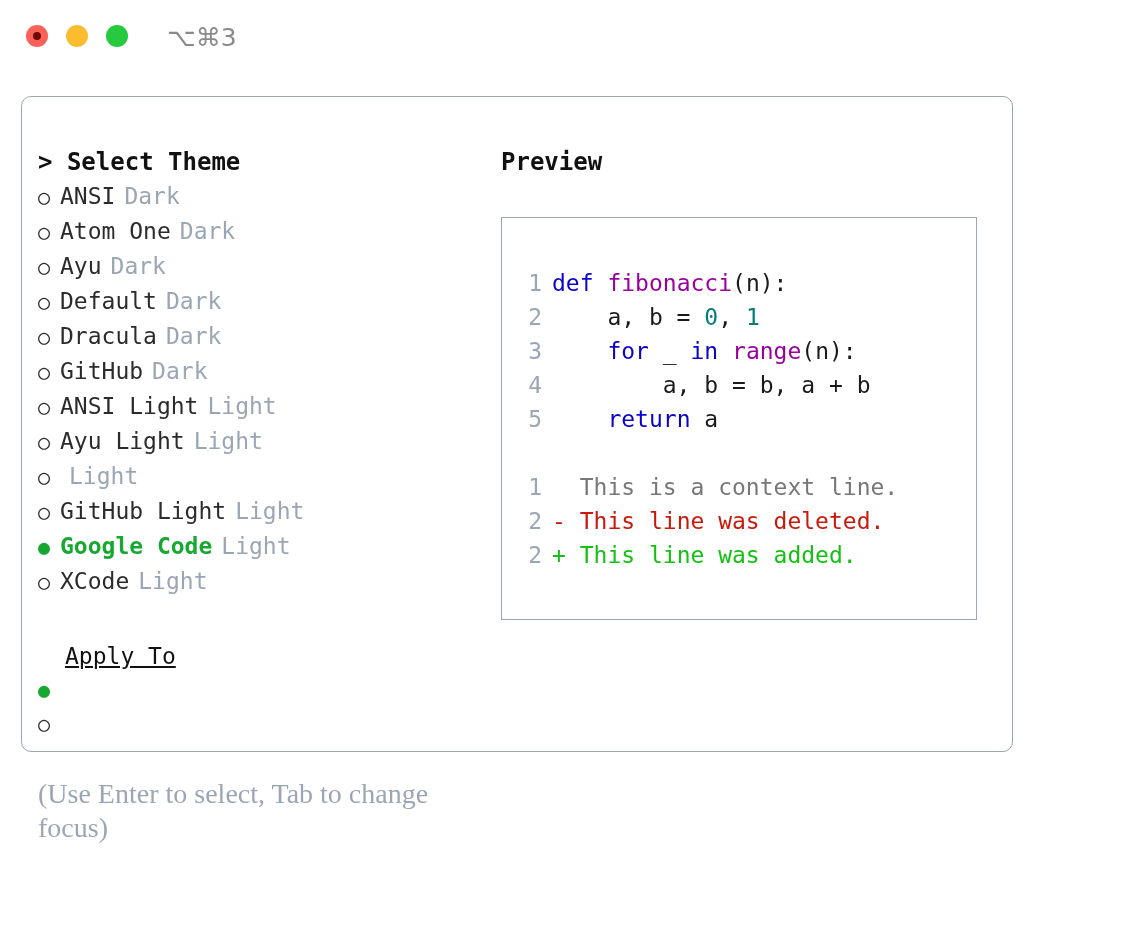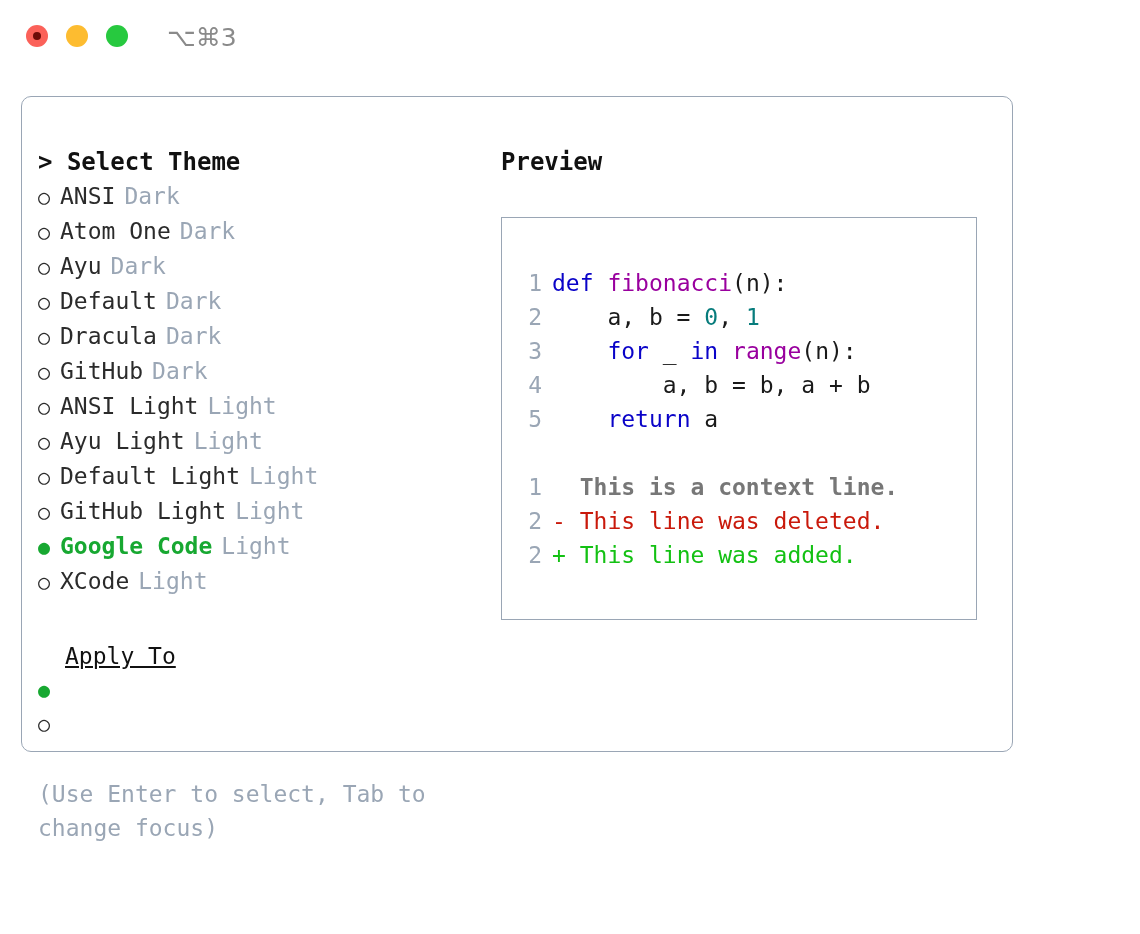--- a/index.html
+++ b/index.html
@@ -120,24 +120,25 @@
   .apply-head {
     font-size: 23px;
     line-height: 34px;
     color: #111111;
     padding-left: 27px;
     white-space: pre;
     text-decoration: underline;
   }
   .hint {
     margin-top: 36px;
-    font-size: 23px;
+    font-size: 28px;
     line-height: 34px;
     color: #9aa6b5;
     width: 400px;
+    font-family: Liberation Serif, serif;
   }
 
   
   .right-col {
     position: absolute;
     left: 479px;
     top: 48px;
     width: 490px;
   }
   .preview-box {
@@ -162,21 +163,21 @@
     width: 26px;
     text-align: right;
     color: #9aa6b5;
     margin-right: 10px;
   }
   .kw  { color: #0a03c8; }
   .fn  { color: #99009e; }
   .num { color: #077c7c; }
   .pl  { color: #1a1a1a; }
   .blank-row { height: 34px; }
-  .ctx { color: #777777; font-weight: bold; }
+  .ctx { color: #777777; }
   .del { color: #c9190b; }
   .add { color: #13c113; }
 </style>
 </head>
 <body>
 
 <div class="window">
 
   <div class="titlebar">
     <div class="dots">
@@ -194,21 +195,21 @@
 
       <div id="theme-list">
           <div class="opt"><span class="bullet">○</span><span class="opt-label">ANSI</span><span class="opt-tag">Dark</span></div>
           <div class="opt"><span class="bullet">○</span><span class="opt-label">Atom One</span><span class="opt-tag">Dark</span></div>
           <div class="opt"><span class="bullet">○</span><span class="opt-label">Ayu</span><span class="opt-tag">Dark</span></div>
           <div class="opt"><span class="bullet">○</span><span class="opt-label">Default</span><span class="opt-tag">Dark</span></div>
           <div class="opt"><span class="bullet">○</span><span class="opt-label">Dracula</span><span class="opt-tag">Dark</span></div>
           <div class="opt"><span class="bullet">○</span><span class="opt-label">GitHub</span><span class="opt-tag">Dark</span></div>
           <div class="opt"><span class="bullet">○</span><span class="opt-label">ANSI Light</span><span class="opt-tag">Light</span></div>
           <div class="opt"><span class="bullet">○</span><span class="opt-label">Ayu Light</span><span class="opt-tag">Light</span></div>
-          <div class="opt"><span class="bullet">○</span><span class="opt-label">Default Light</span><span class="opt-tag">Light</span></div>
+          <div class="opt"><span class="bullet">○</span><span class="opt-tag">Light</span></div>
           <div class="opt"><span class="bullet">○</span><span class="opt-label">GitHub Light</span><span class="opt-tag">Light</span></div>
           <div class="opt sel"><span class="bullet sel">●</span><span class="opt-label">Google Code</span><span class="opt-tag">Light</span></div>
           <div class="opt"><span class="bullet">○</span><span class="opt-label">XCode</span><span class="opt-tag">Light</span></div>
         </div>
 
       <div class="section-gap"></div>
 
       <div class="apply-head">Apply To</div>
 
       <div id="apply-list">

